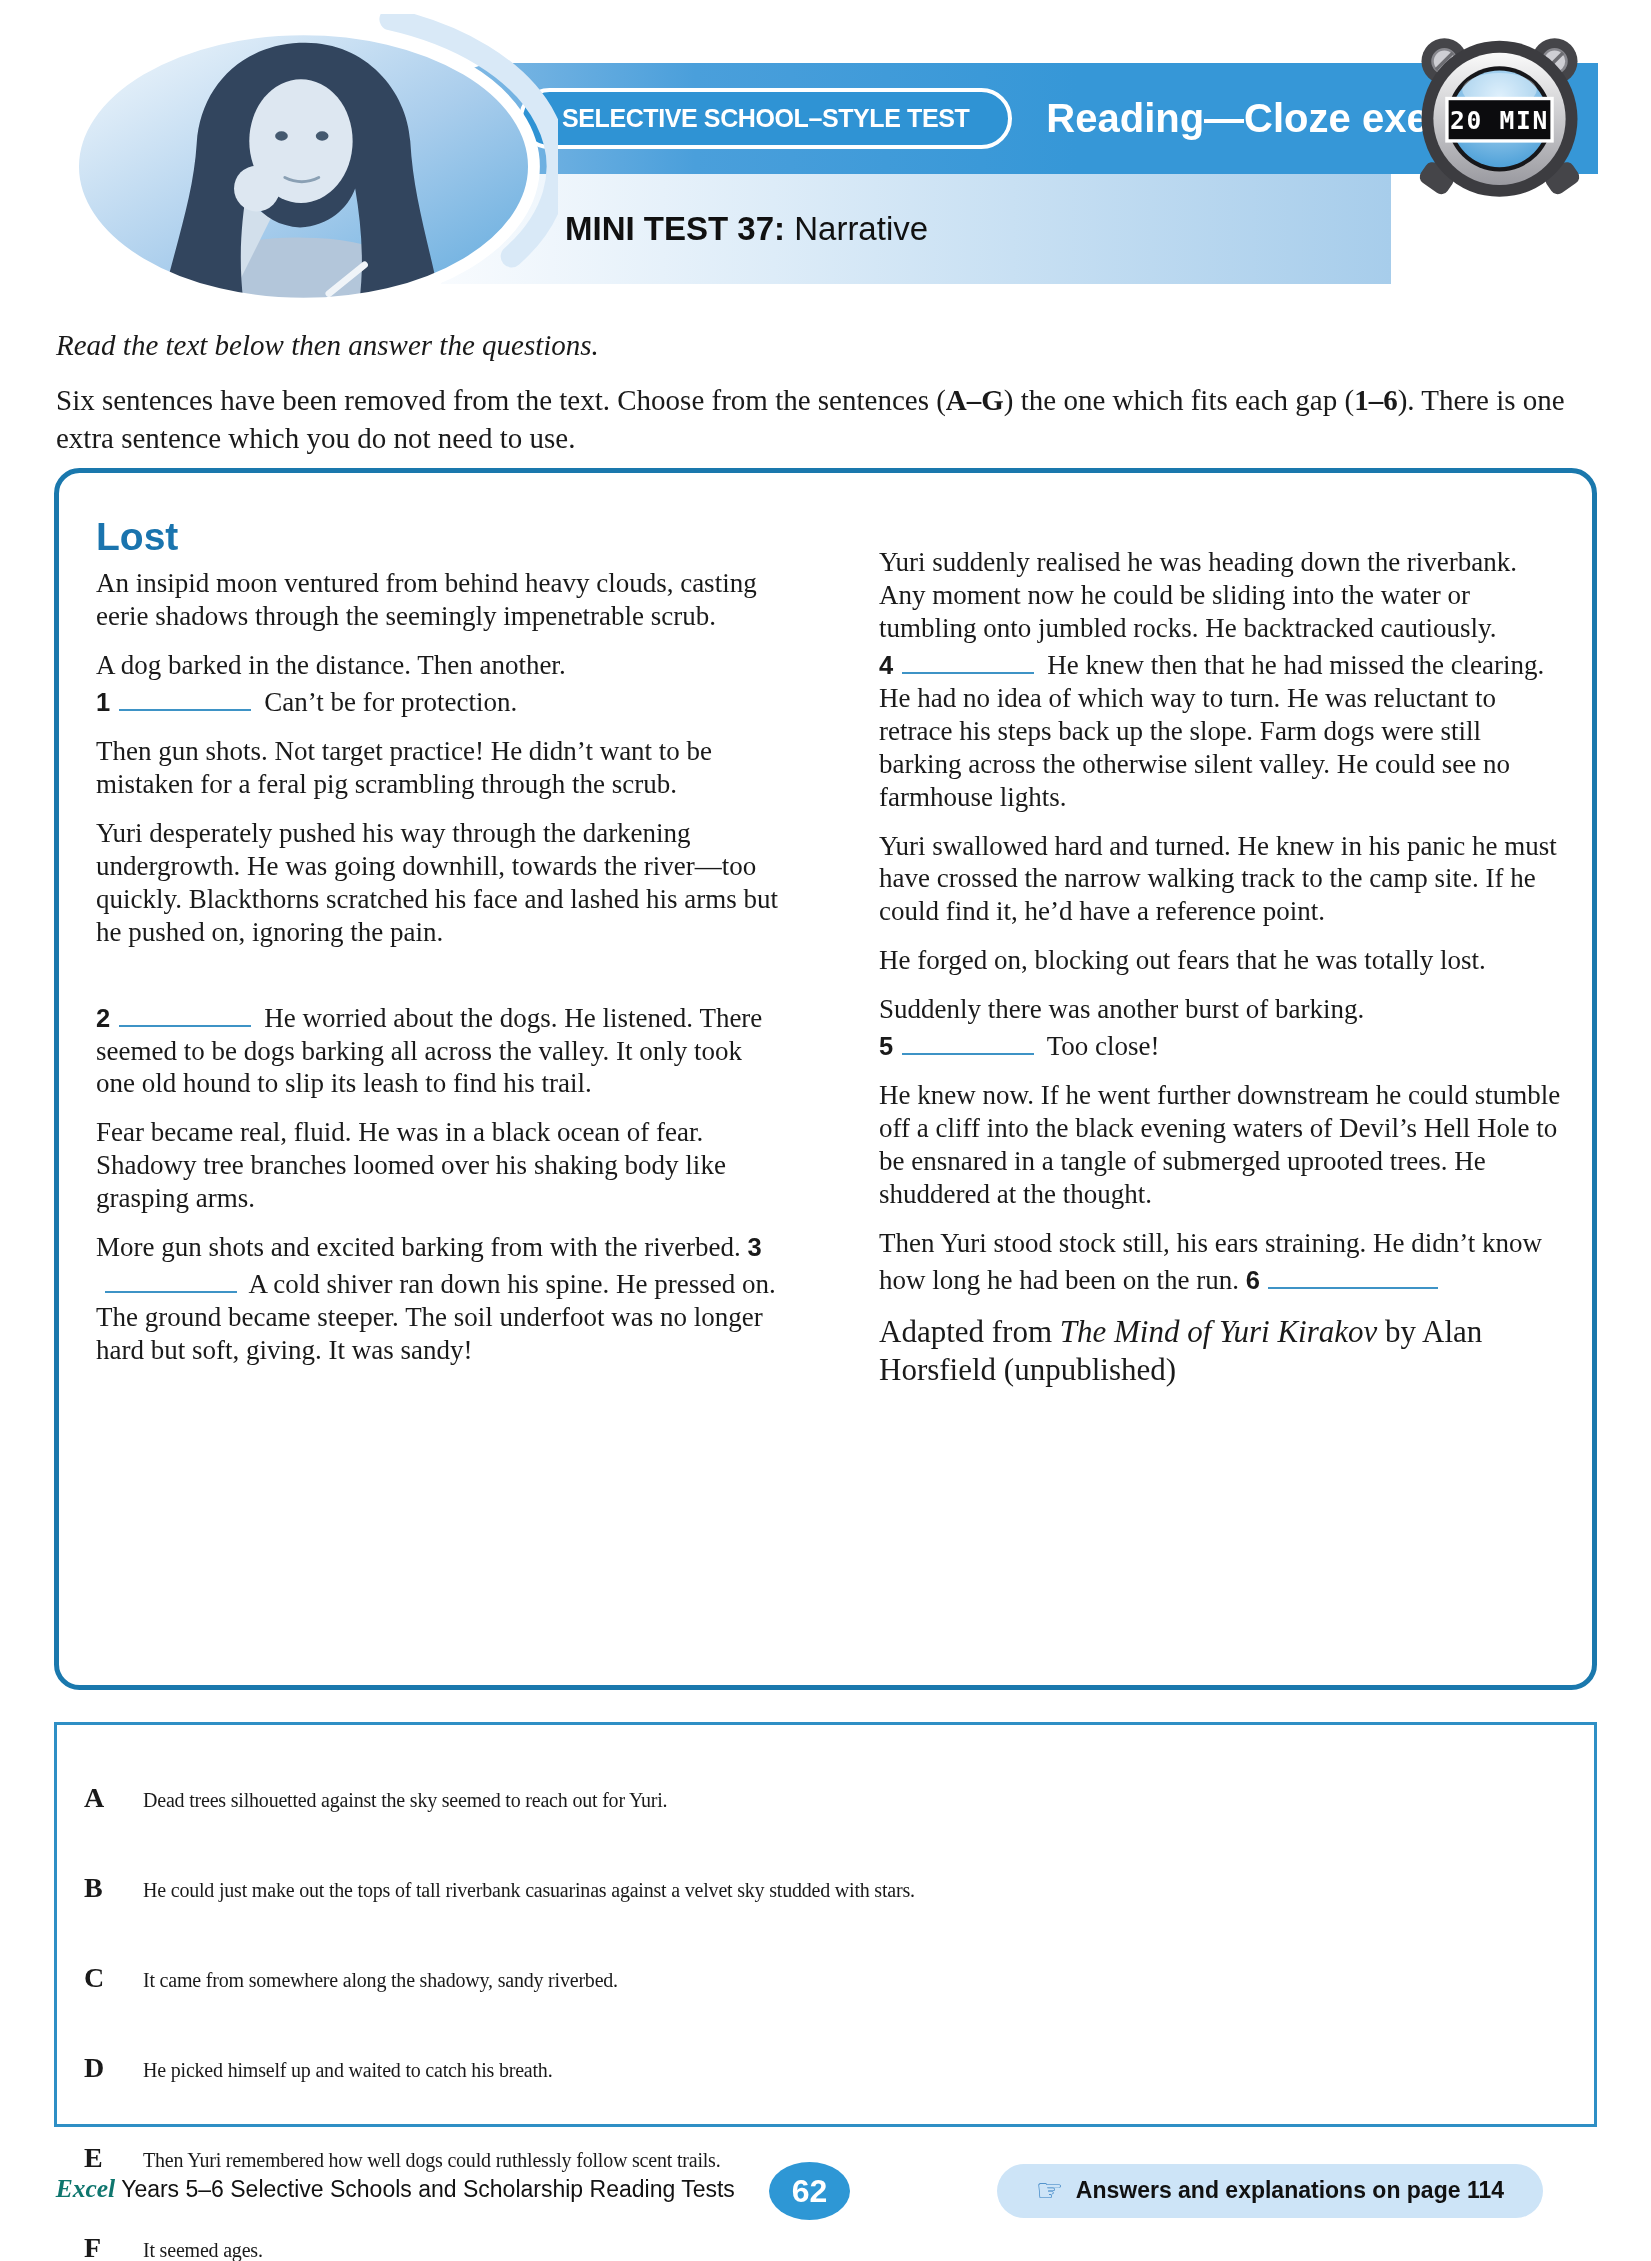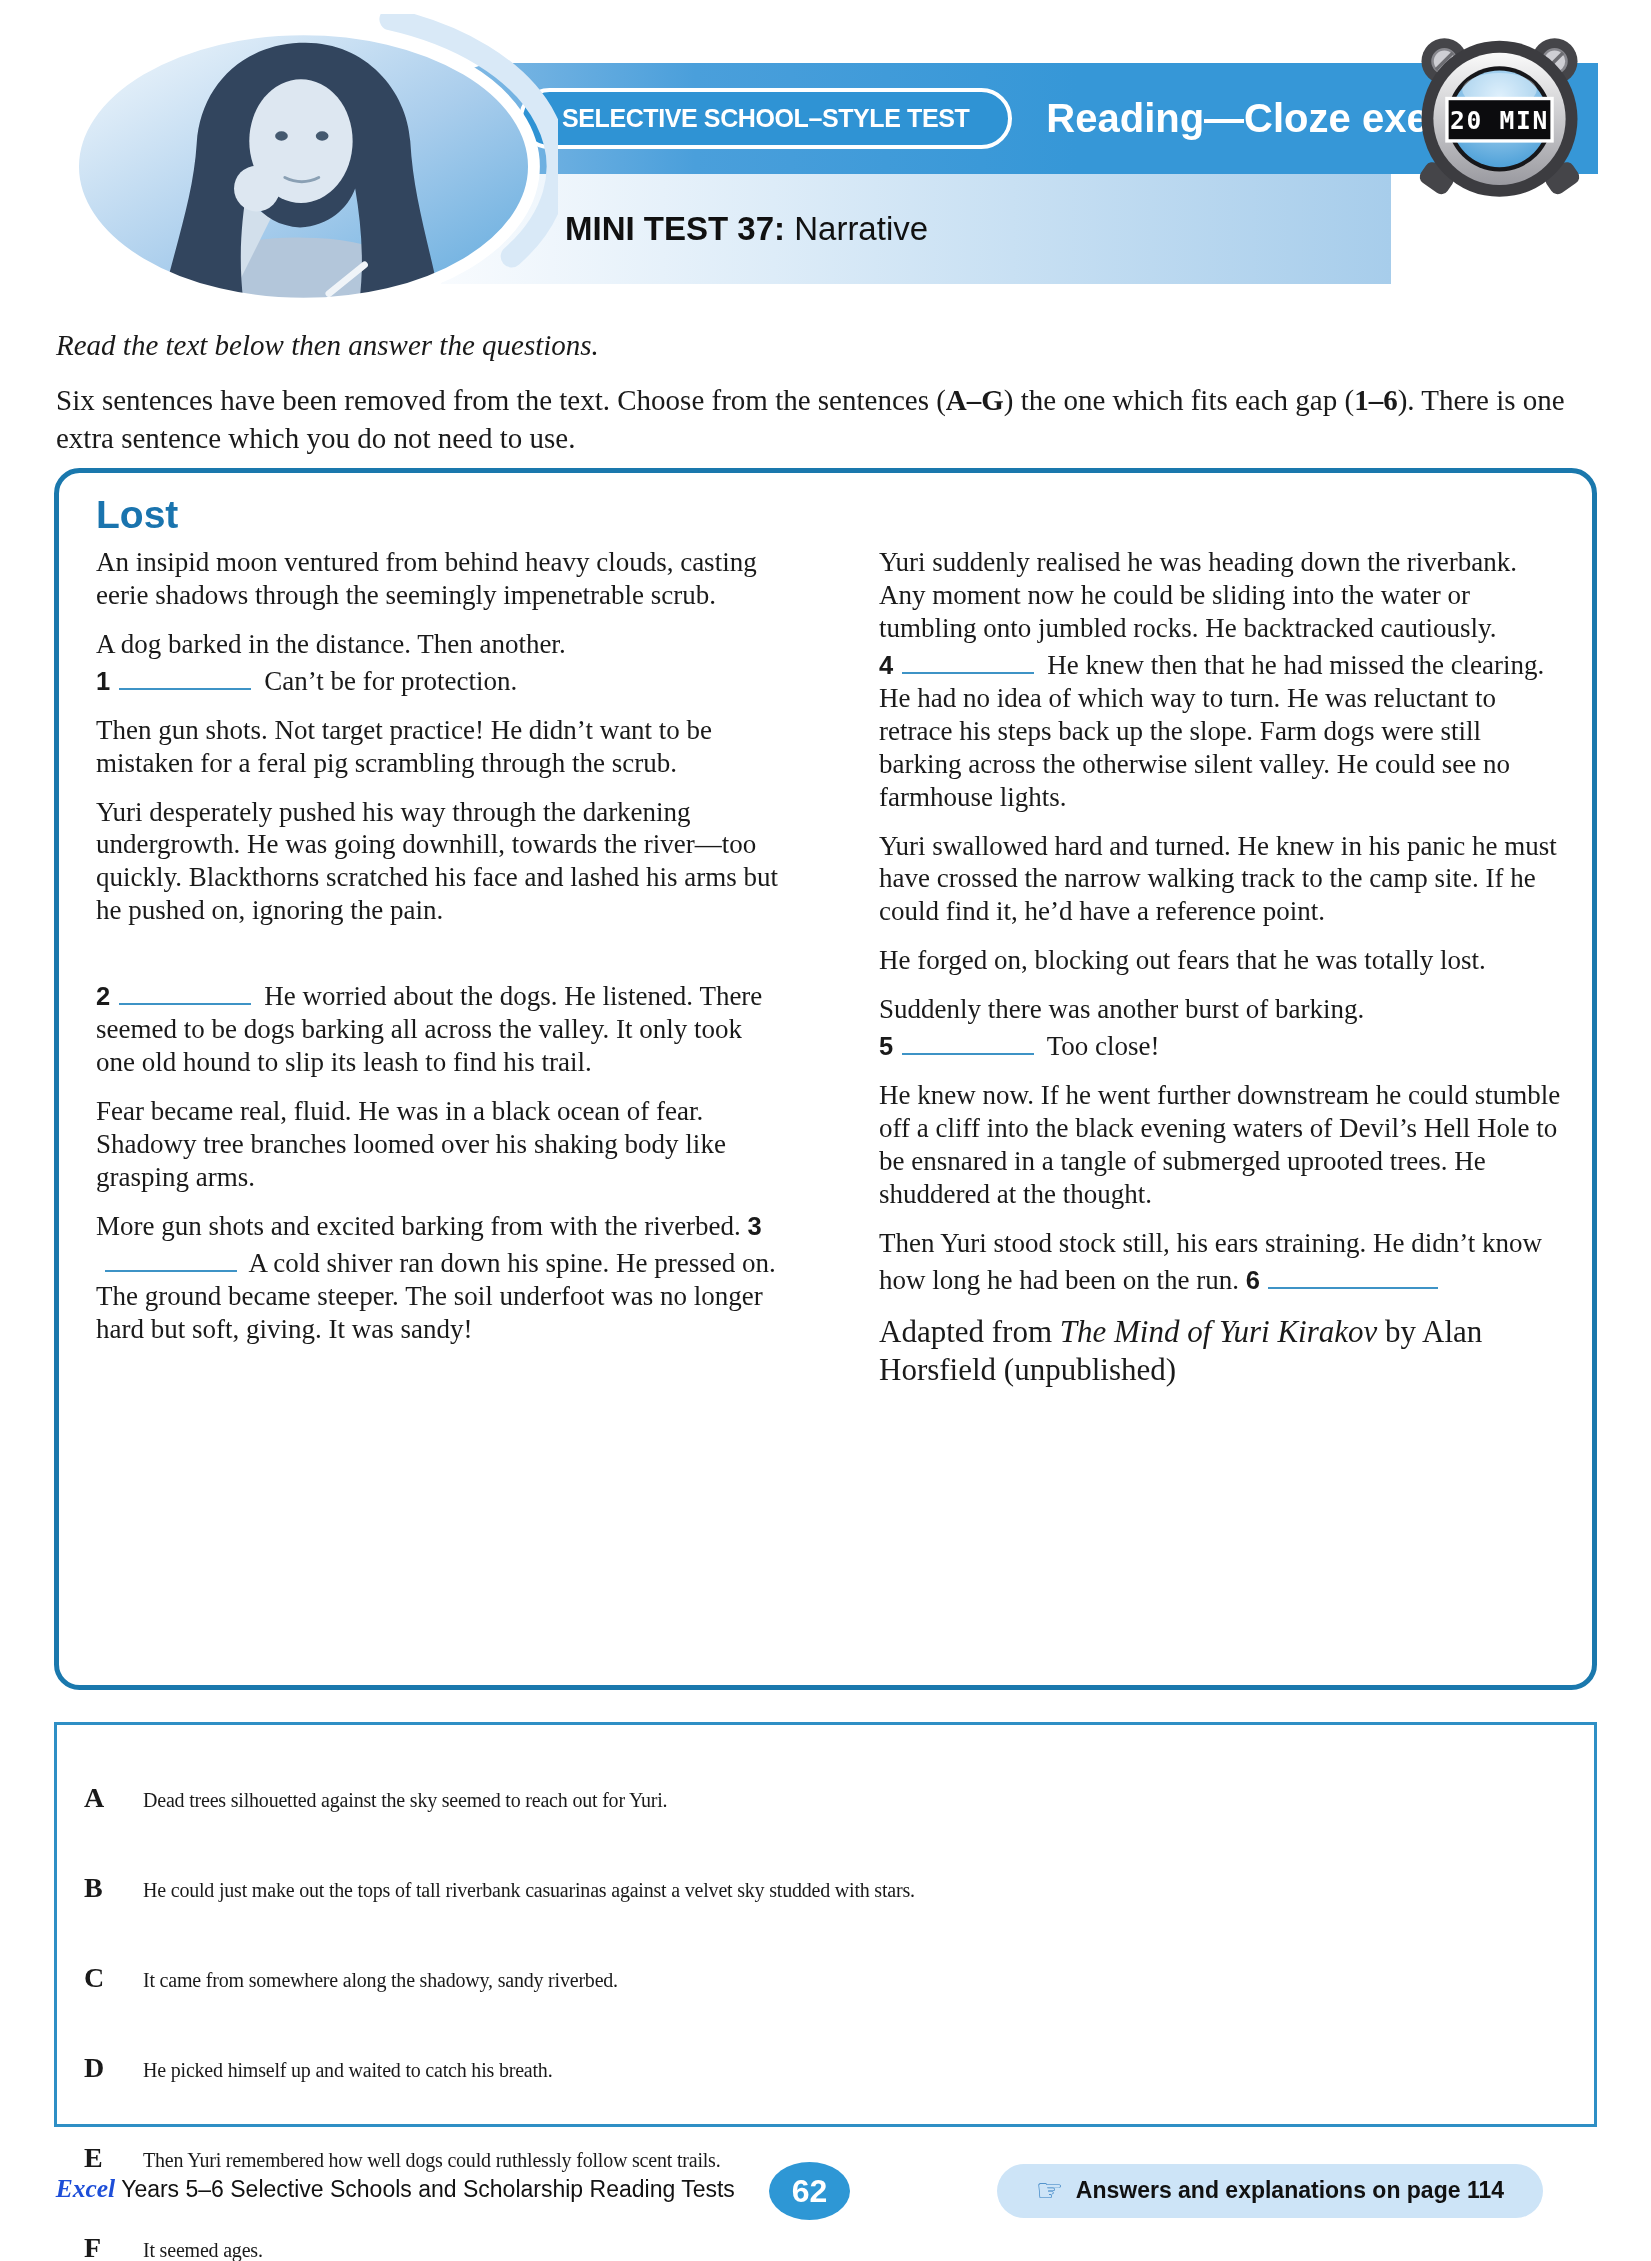--- a/index.html
+++ b/index.html
@@ -30,21 +30,21 @@
   .instr-main{font-size:29px;line-height:1.32;margin:0;}
   .seg-b{font-weight:bold;}
   .seg-i{font-style:italic;}
 
   
   .story-box{position:absolute;left:54px;top:468px;width:1543px;height:1222px;box-sizing:border-box;
              border:5.1px solid #1a78ad;border-radius:25.5px;background:#fff;
              padding:17px 25.5px 8.5px 37px;}
   .story-title{font-family:"Liberation Sans",sans-serif;font-weight:bold;font-size:39px;
                color:#1a74ae;margin:3.4px 0 8.5px 0;}
-  .story-cols{display:flex;}
+  .story-cols{display:flex;align-items:center;}
   .col{width:684px;}
   .col-gap{width:66px;flex:none;}
   .col-right{padding-top:56px;margin-left:33px;}
   .col p{font-size:27px;line-height:1.22;margin:0 0 16px 0;}
   .gap-num{font-family:"Liberation Sans",sans-serif;font-weight:bold;font-size:25.5px;}
   .gap-line{display:inline-block;width:132px;border-bottom:2.5px solid #3e93c6;
             height:1em;vertical-align:baseline;margin:0 6.8px 0 8.5px;}
   .source p{font-size:31px;margin-top:10.2px;}
 
   
@@ -52,21 +52,21 @@
                border:3.4px solid #2f8fc5;background:#fff;padding:27px 22px 8.5px 27px;}
   .opt-row{display:flex;margin-bottom:28px;align-items:baseline;}
   .opt-letter{width:59px;flex:none;font-weight:bold;font-size:28px;}
   .opt-text{font-size:20px;letter-spacing:-0.2px;margin-top:37px;}
 
   
   .footer{position:absolute;left:54px;top:2162px;width:1543px;height:61px;}
   .series{position:absolute;left:1.7px;top:12px;font-family:"Liberation Sans",sans-serif;
           font-size:23px;color:#111;white-space:nowrap;}
   .series .brand{font-family:"Liberation Serif",serif;font-style:italic;font-weight:bold;
-                 color:#1d4ed8;font-size:25.5px;}
+                 color:#0f766e;font-size:25.5px;}
   .page-num{position:absolute;left:715px;top:0;width:81px;height:58px;background:#2e97d5;
             border-radius:50%;color:#fff;font-family:"Liberation Sans",sans-serif;
             font-weight:bold;font-size:32px;display:flex;align-items:center;justify-content:center;}
   .answers-pill{position:absolute;right:54px;top:1.7px;height:54px;background:#cde4f7;
                 border-radius:27px;display:flex;align-items:center;padding:0 39px;gap:12px;}
   .hand{color:#2e7cc0;font-size:31px;line-height:1;font-family:"DejaVu Sans",sans-serif;}
   .answers-text{font-family:"Liberation Sans",sans-serif;font-weight:bold;font-size:23px;color:#111;}
 </style>
 </head>
 <body>

